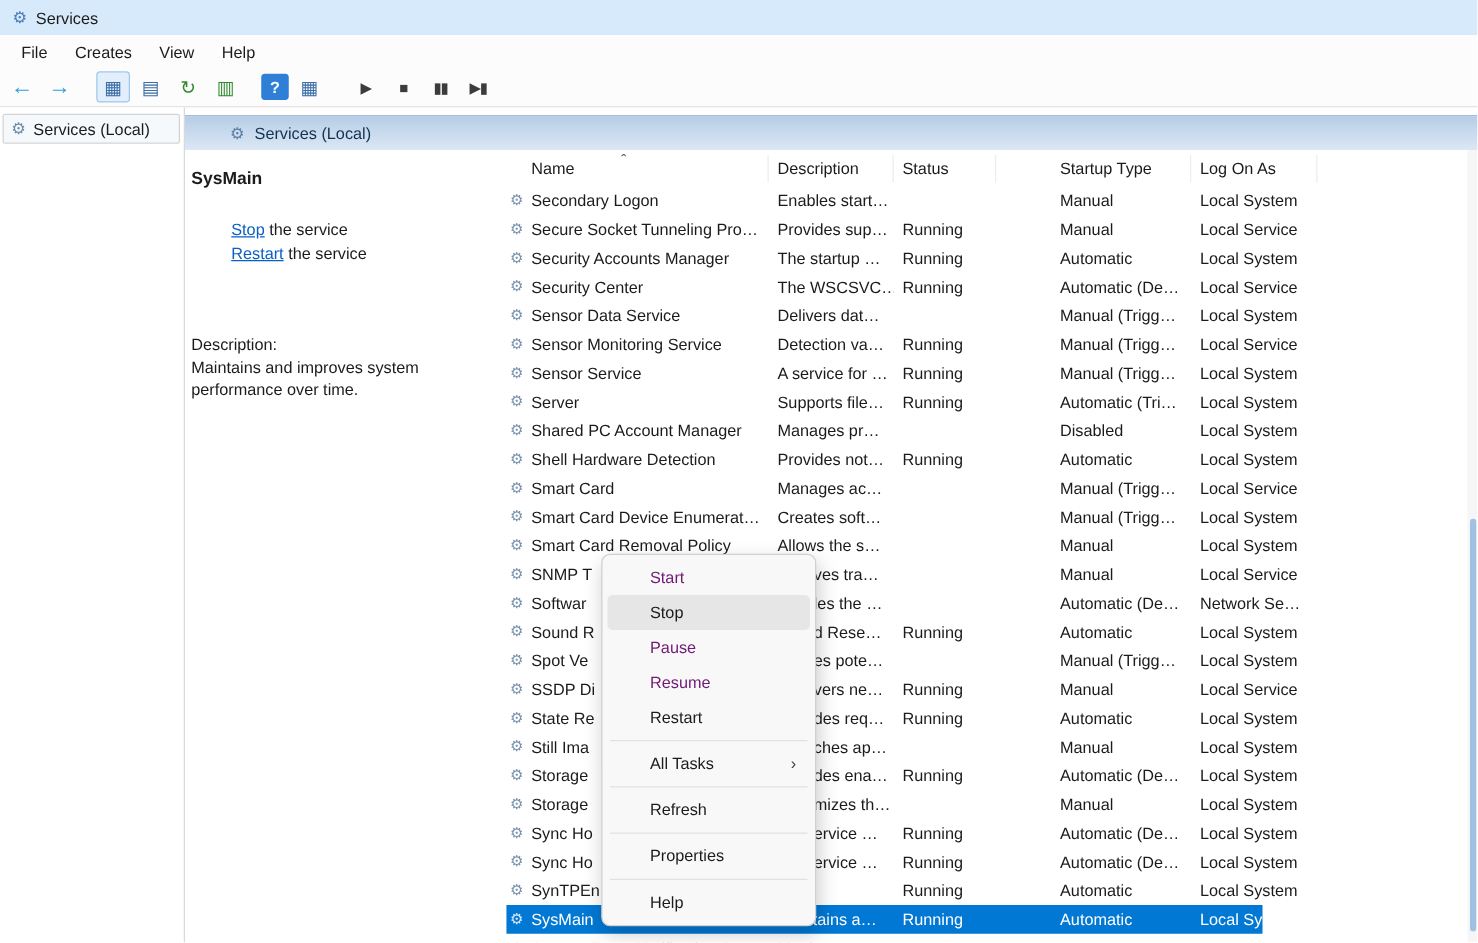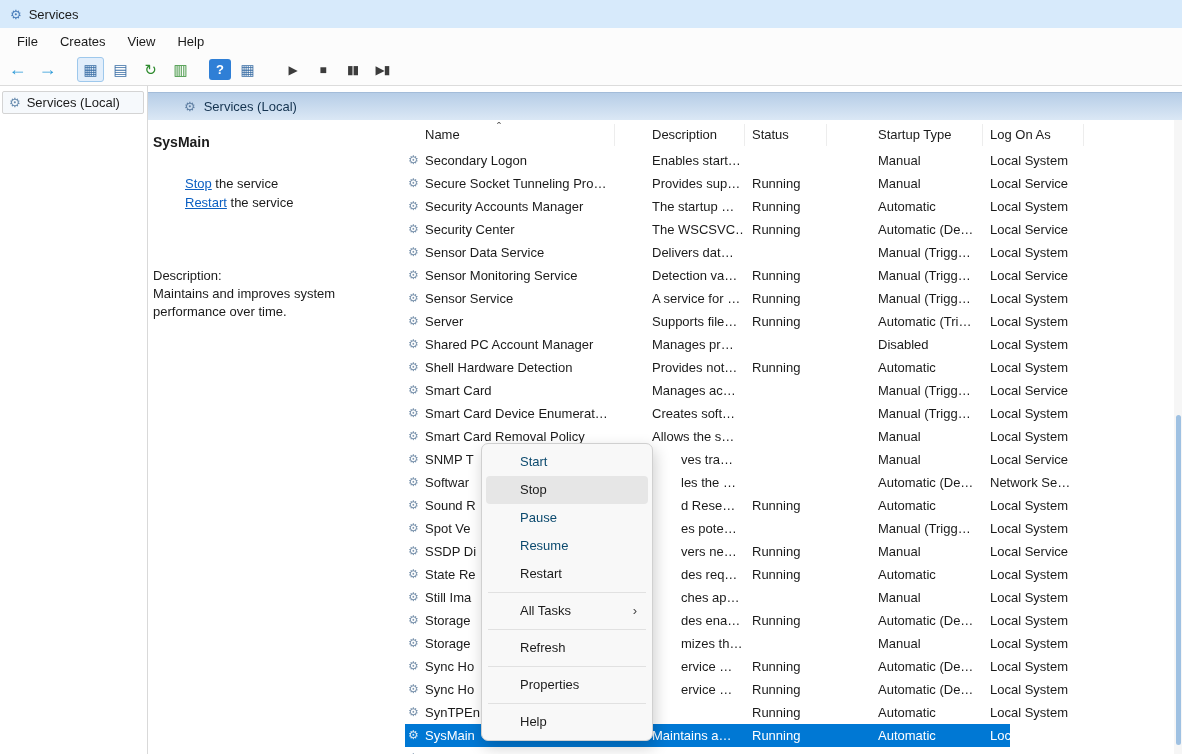--- a/index.html
+++ b/index.html
@@ -55,21 +55,21 @@
   .desc-label{ margin-top:56px; }
   .desc-text{ margin-top:2px; width:218px; line-height:18px; }
 
   
   .list-panel{ flex:1; overflow:hidden; }
   .lheader{ display:flex; height:29px; align-items:center; }
   .hcell{ height:22px; line-height:22px; border-right:1px solid #ededed; position:relative; padding-left:7px; color:#1b1b1b; }
   .hcell.c-name{ padding-left:20px; }
   .sort-caret{ position:absolute; left:92px; top:-7px; font-size:12px; color:#555; }
   .c-name{ width:210px; min-width:210px; }
-  .c-desc{ width:100px; min-width:100px;margin-left:30px; }
+  .c-desc{ width:100px; min-width:100px; }
   .c-status{ width:82px; min-width:82px; }
   .c-startup{ width:112px; min-width:112px;margin-left:44px; }
   .c-logon{ width:101px; min-width:101px; }
   .lrow{ display:flex; height:23px; line-height:23px; width:605px; }
   .cell{ overflow:hidden; white-space:nowrap; padding-left:7px; }
   .cell.c-name{ padding-left:20px; position:relative; }
   .row-gear{ position:absolute; left:3px; top:0; color:#7a93ad; font-size:12px; }
   .lrow.selected{ background:var(--sel); color:#fff; }
   .lrow.selected .row-gear{ color:#dce9f5; }
   .lrow.clipped .c-desc{ padding-left:36px; }
@@ -78,21 +78,21 @@
   .vthumb{ position:absolute; right:1px; top:295px; width:5px; height:330px; background:#9fc1e2; border-radius:3px; }
 
   
   .context-menu{
     position:absolute; left:481px; top:443px; width:172px;
     background:#f8f8f8; border:1px solid #d0d0d0; border-radius:7px;
     box-shadow:2px 6px 16px rgba(0,0,0,0.2); padding:4px; z-index:40;
   }
   .cm-item{ height:28px; line-height:28px; padding-left:34px; border-radius:4px; position:relative; }
   .cm-item.hover{ background:#e6e6e6; }
-  .cm-item.disabled{ color:#0c4a6e; }
+  .cm-item.disabled{ color:#701a75; }
   .cm-sep{ height:1px; background:#e1e1e1; margin:4px 2px; }
   .cm-arrow{ position:absolute; right:11px; top:0; color:#444; }
 </style>
 </head>
 <body>
 
 <div class="titlebar">
   <span class="app-icon">⚙</span>
   <span>Services</span>
 </div>

